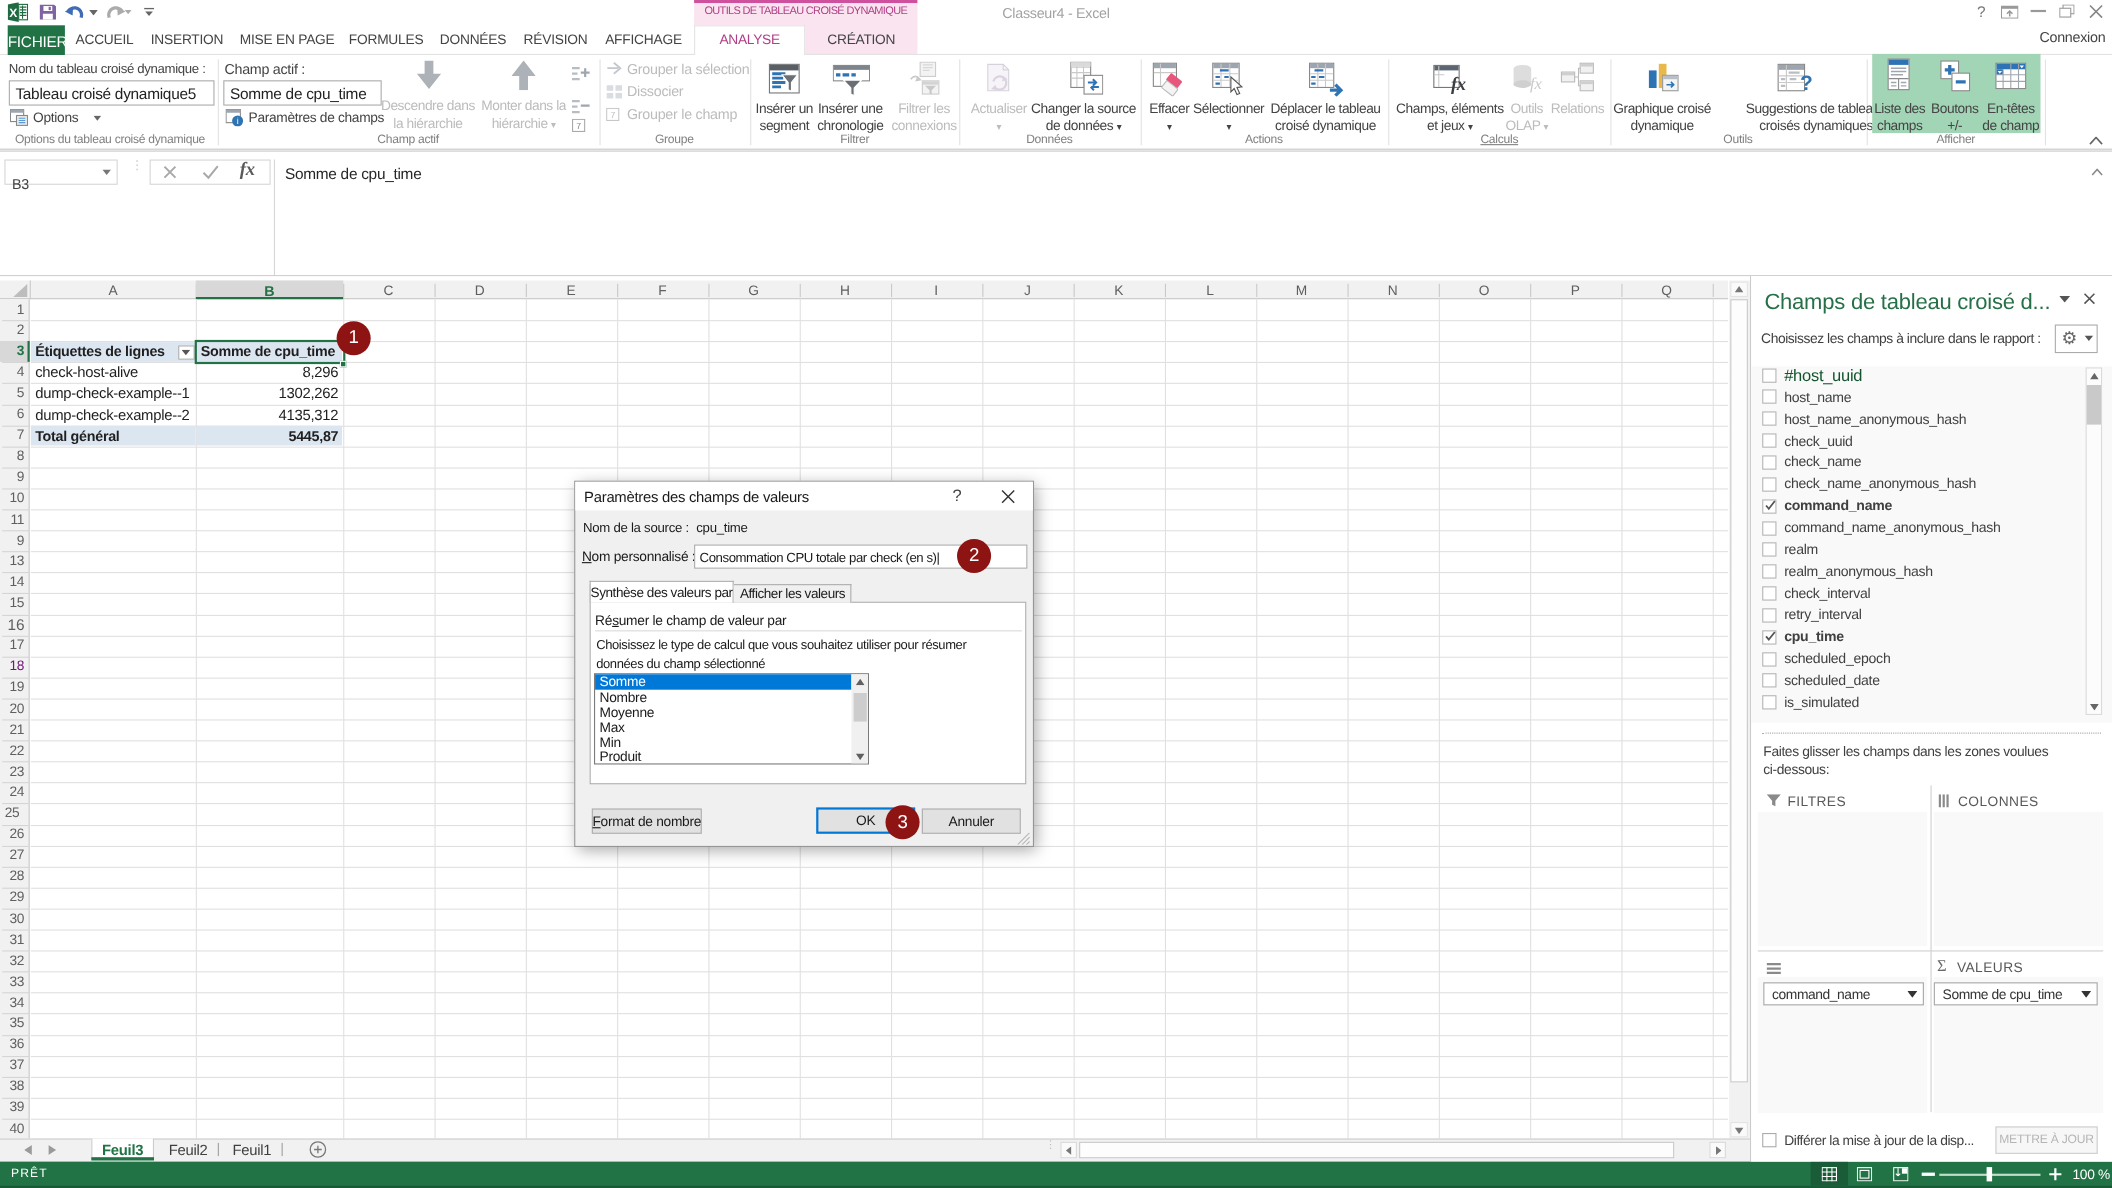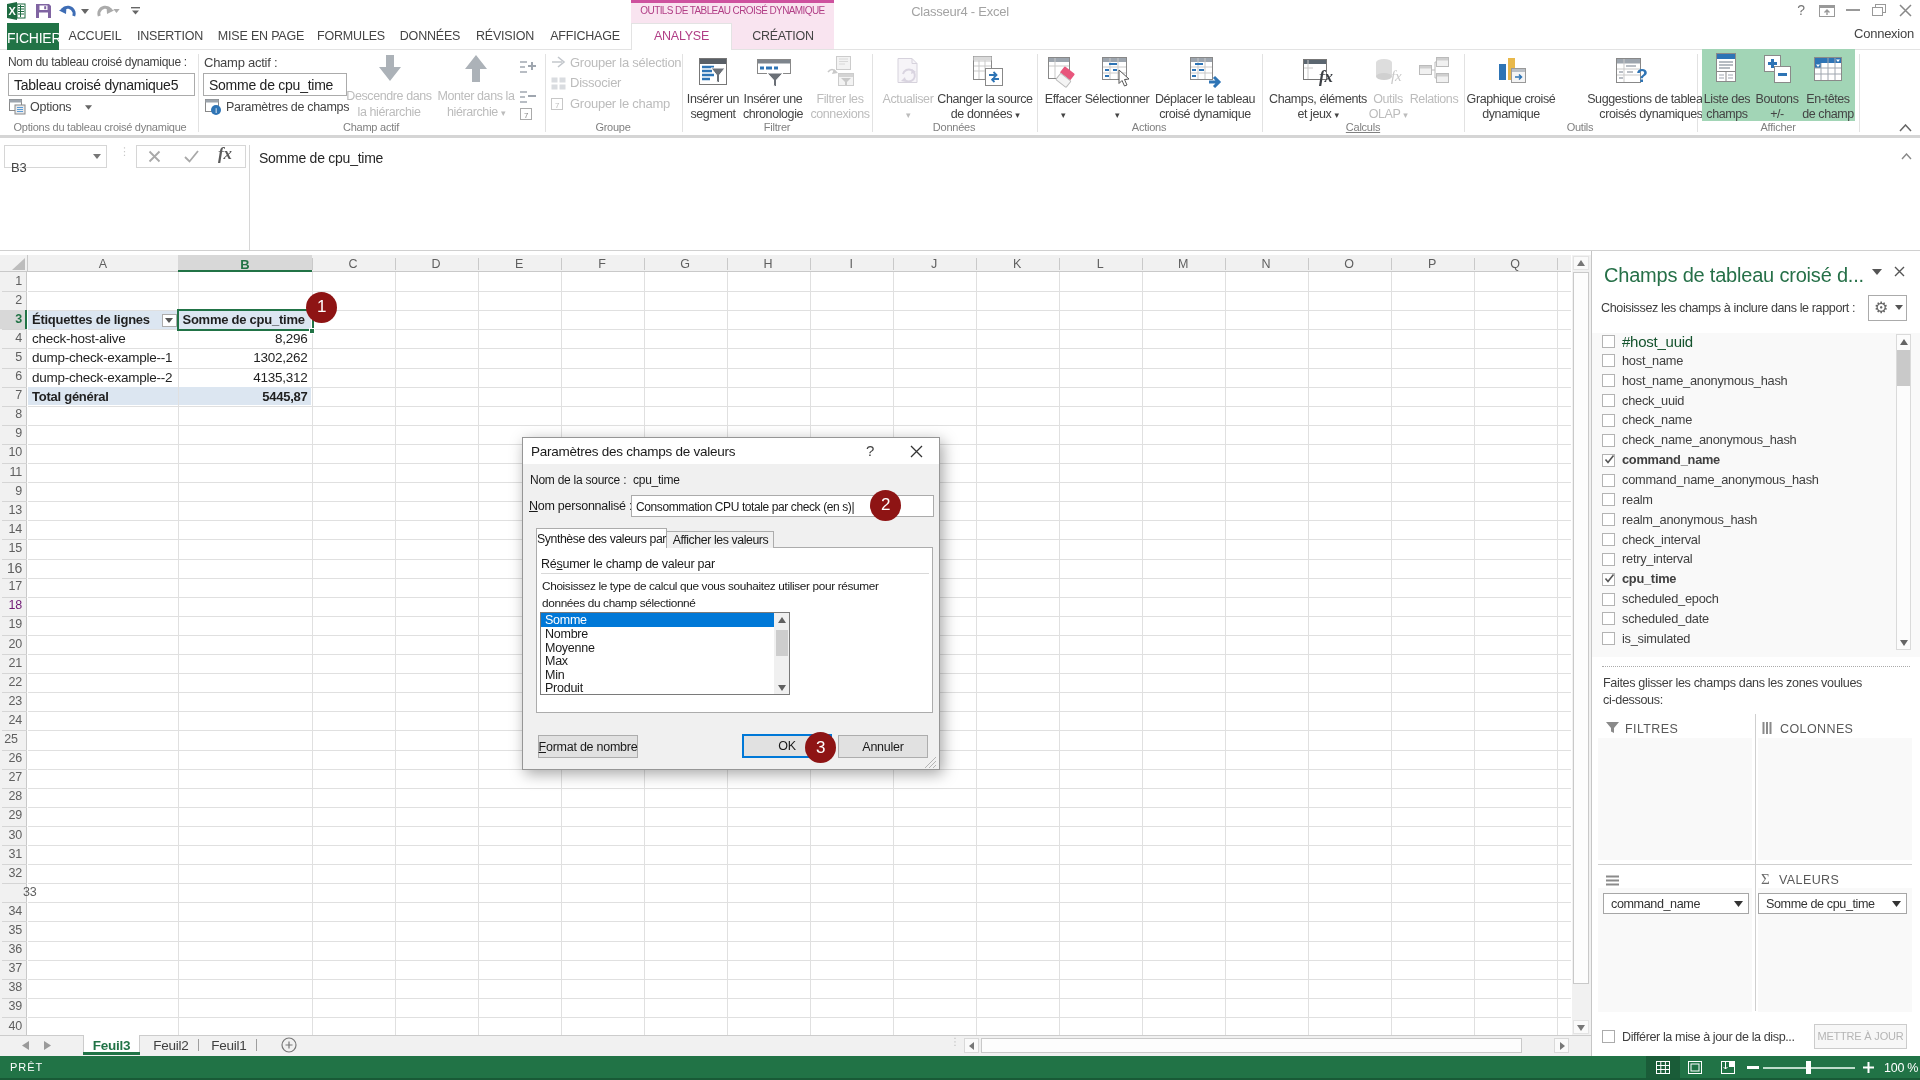--- a/index.html
+++ b/index.html
@@ -416,21 +416,21 @@
 <div class="abs" style="left:0;top:789.3px;width:22px;text-align:right;font-size:12.5px;color:#5F5F5F;">28</div>
 <div class="abs" style="left:2px;top:806.8px;width:25px;height:1px;background:#D5D5D5;"></div>
 <div class="abs" style="left:0;top:808.4px;width:22px;text-align:right;font-size:12.5px;color:#5F5F5F;">29</div>
 <div class="abs" style="left:2px;top:825.9px;width:25px;height:1px;background:#D5D5D5;"></div>
 <div class="abs" style="left:0;top:827.5px;width:22px;text-align:right;font-size:12.5px;color:#5F5F5F;">30</div>
 <div class="abs" style="left:2px;top:845.0px;width:25px;height:1px;background:#D5D5D5;"></div>
 <div class="abs" style="left:0;top:846.6px;width:22px;text-align:right;font-size:12.5px;color:#5F5F5F;">31</div>
 <div class="abs" style="left:2px;top:864.1px;width:25px;height:1px;background:#D5D5D5;"></div>
 <div class="abs" style="left:0;top:865.7px;width:22px;text-align:right;font-size:12.5px;color:#5F5F5F;">32</div>
 <div class="abs" style="left:2px;top:883.2px;width:25px;height:1px;background:#D5D5D5;"></div>
-<div class="abs" style="left:0;top:884.8px;width:22px;font-size:12.5px;color:#5F5F5F;margin-left:23px;">33</div>
+<div class="abs" style="left:0;top:884.8px;width:22px;text-align:right;font-size:12.5px;color:#5F5F5F;">33</div>
 <div class="abs" style="left:2px;top:902.3px;width:25px;height:1px;background:#D5D5D5;"></div>
 <div class="abs" style="left:0;top:903.9px;width:22px;text-align:right;font-size:12.5px;color:#5F5F5F;">34</div>
 <div class="abs" style="left:2px;top:921.4px;width:25px;height:1px;background:#D5D5D5;"></div>
 <div class="abs" style="left:0;top:923.0px;width:22px;text-align:right;font-size:12.5px;color:#5F5F5F;">35</div>
 <div class="abs" style="left:2px;top:940.5px;width:25px;height:1px;background:#D5D5D5;"></div>
 <div class="abs" style="left:0;top:942.1px;width:22px;text-align:right;font-size:12.5px;color:#5F5F5F;">36</div>
 <div class="abs" style="left:2px;top:959.6px;width:25px;height:1px;background:#D5D5D5;"></div>
 <div class="abs" style="left:0;top:961.2px;width:22px;text-align:right;font-size:12.5px;color:#5F5F5F;">37</div>
 <div class="abs" style="left:2px;top:978.7px;width:25px;height:1px;background:#D5D5D5;"></div>
 <div class="abs" style="left:0;top:980.3px;width:22px;text-align:right;font-size:12.5px;color:#5F5F5F;">38</div>

